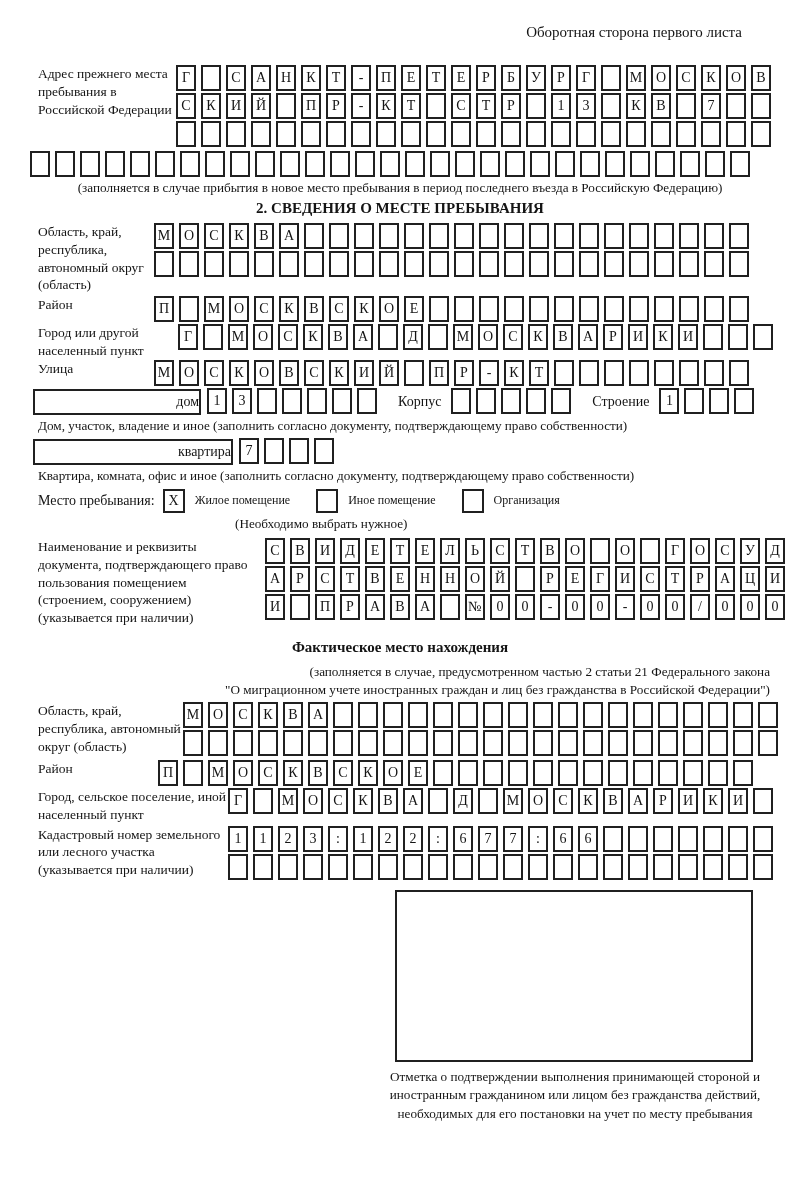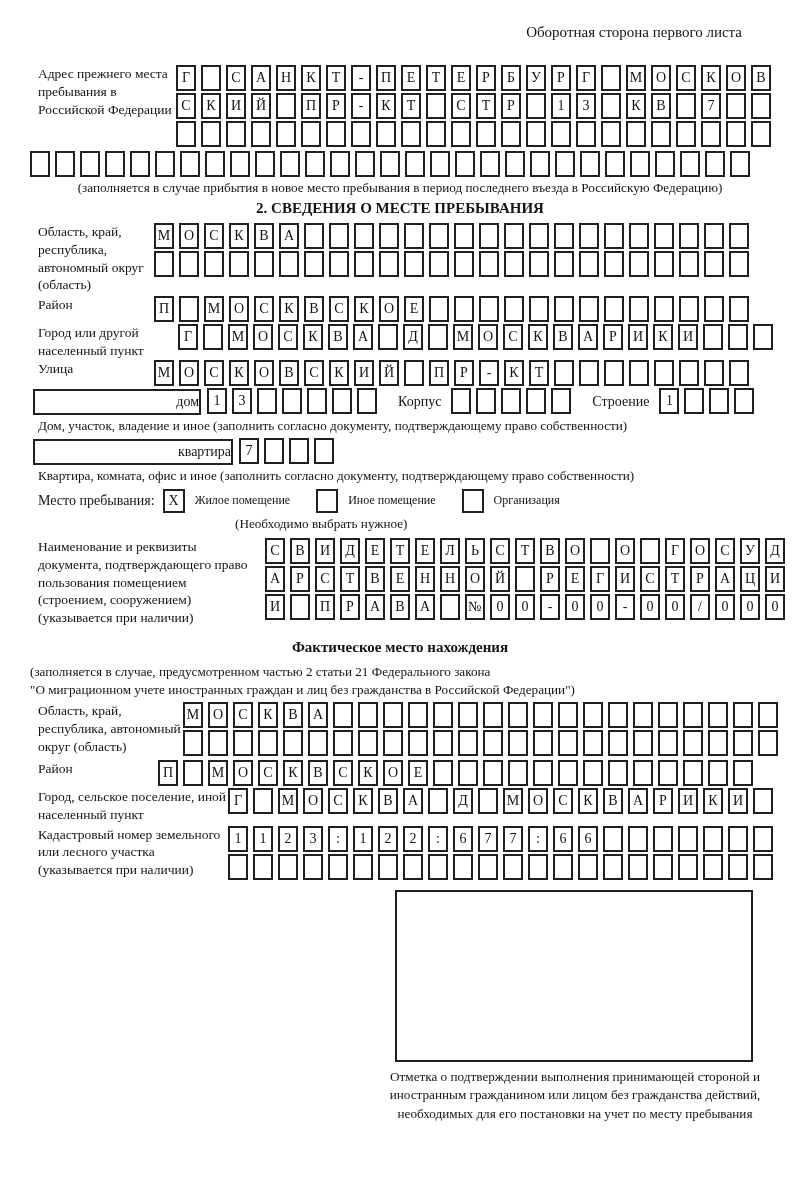--- a/index.html
+++ b/index.html
@@ -58,21 +58,21 @@
   .checkbox{
     box-sizing:border-box;
     width:22px;height:24px;border:2px solid #202020;
     text-align:center;font-size:14px;line-height:19px;
     margin-right:10px;flex-shrink:0;
   }
   .opt-lbl{font-size:12px;margin-right:26px;}
   .choose-note{font-size:13.2px;margin:0 0 6px 205px;}
   .doc-block{margin-top:2px;gap:12px;}
   .fact-title{text-align:center;font-weight:bold;font-size:15px;margin:12px 0 8px 0;}
-  .fact-note{text-align:left;font-size:13.2px;margin:0 0 2px 0;font-family:Liberation Serif, serif;}
+  .fact-note{text-align:right;font-size:13.2px;margin:0 0 2px 0;font-family:Liberation Serif, serif;}
   .stamp-box{
     box-sizing:border-box;
     width:358px;height:172px;
     border:2px solid #202020;
     margin:8px 0 0 365px;
   }
   .stamp-caption{
     width:400px;margin:6px 0 0 345px;
     text-align:center;font-size:13.2px;line-height:1.4;
   }

